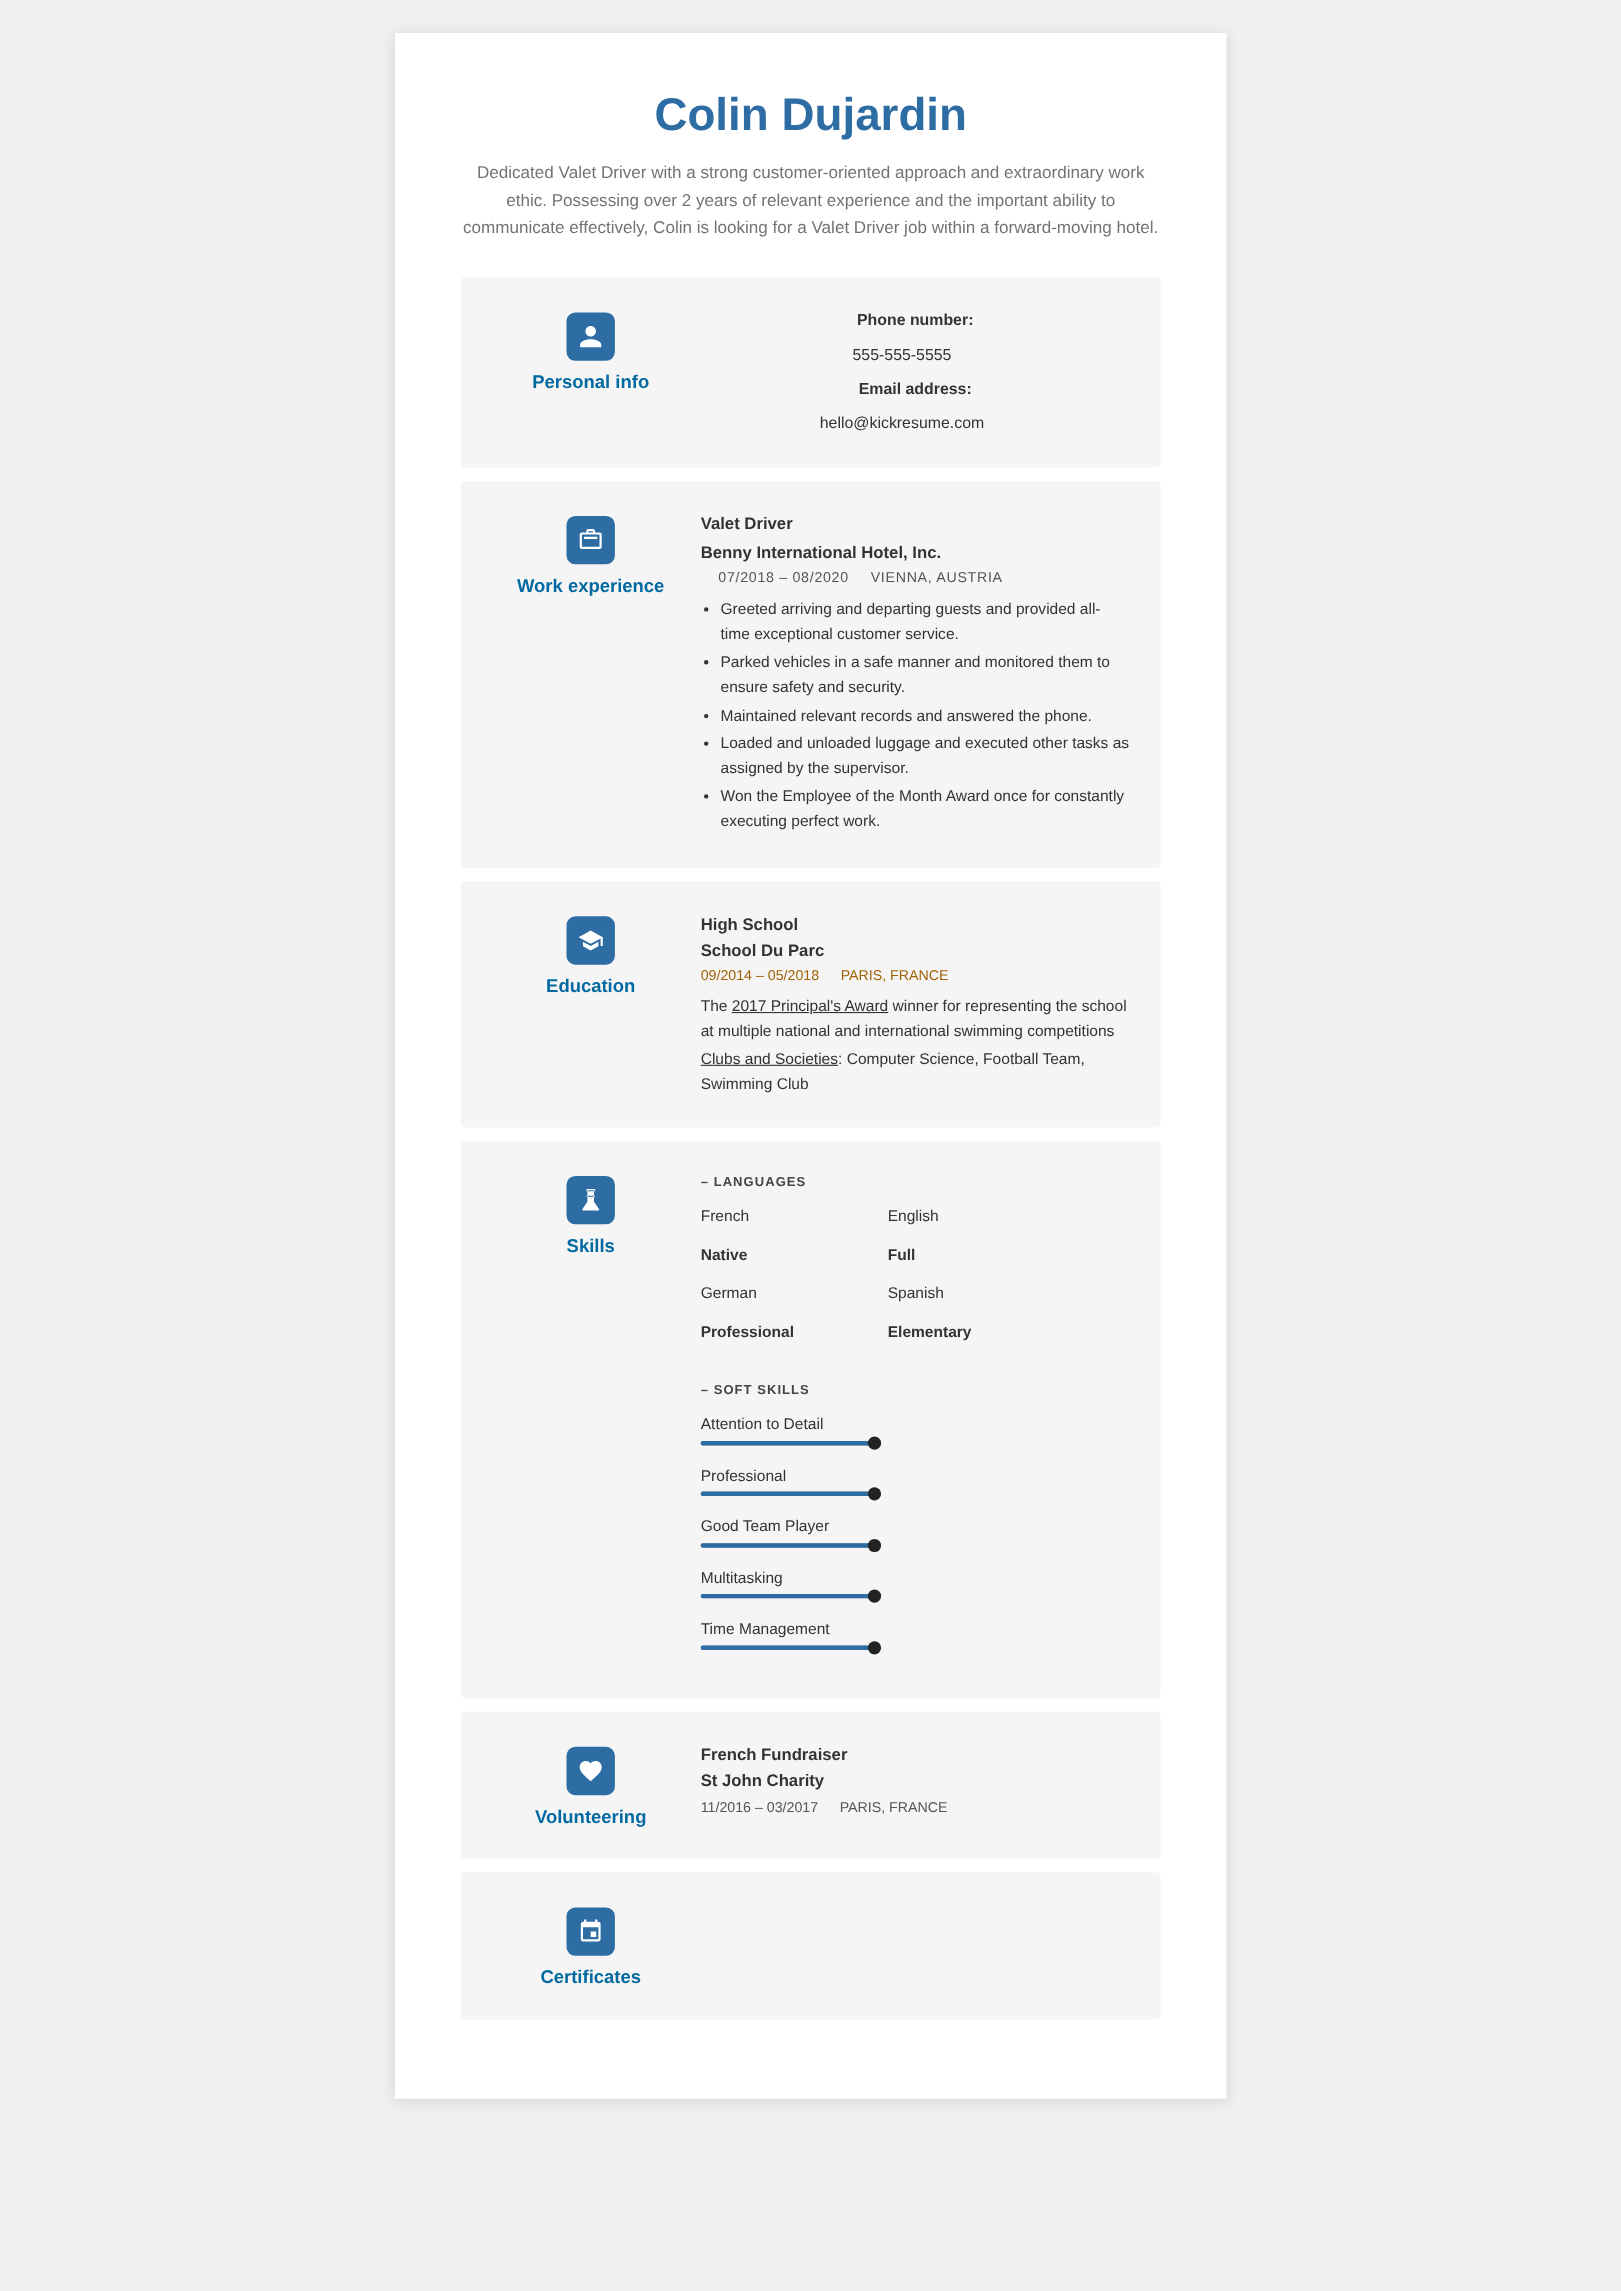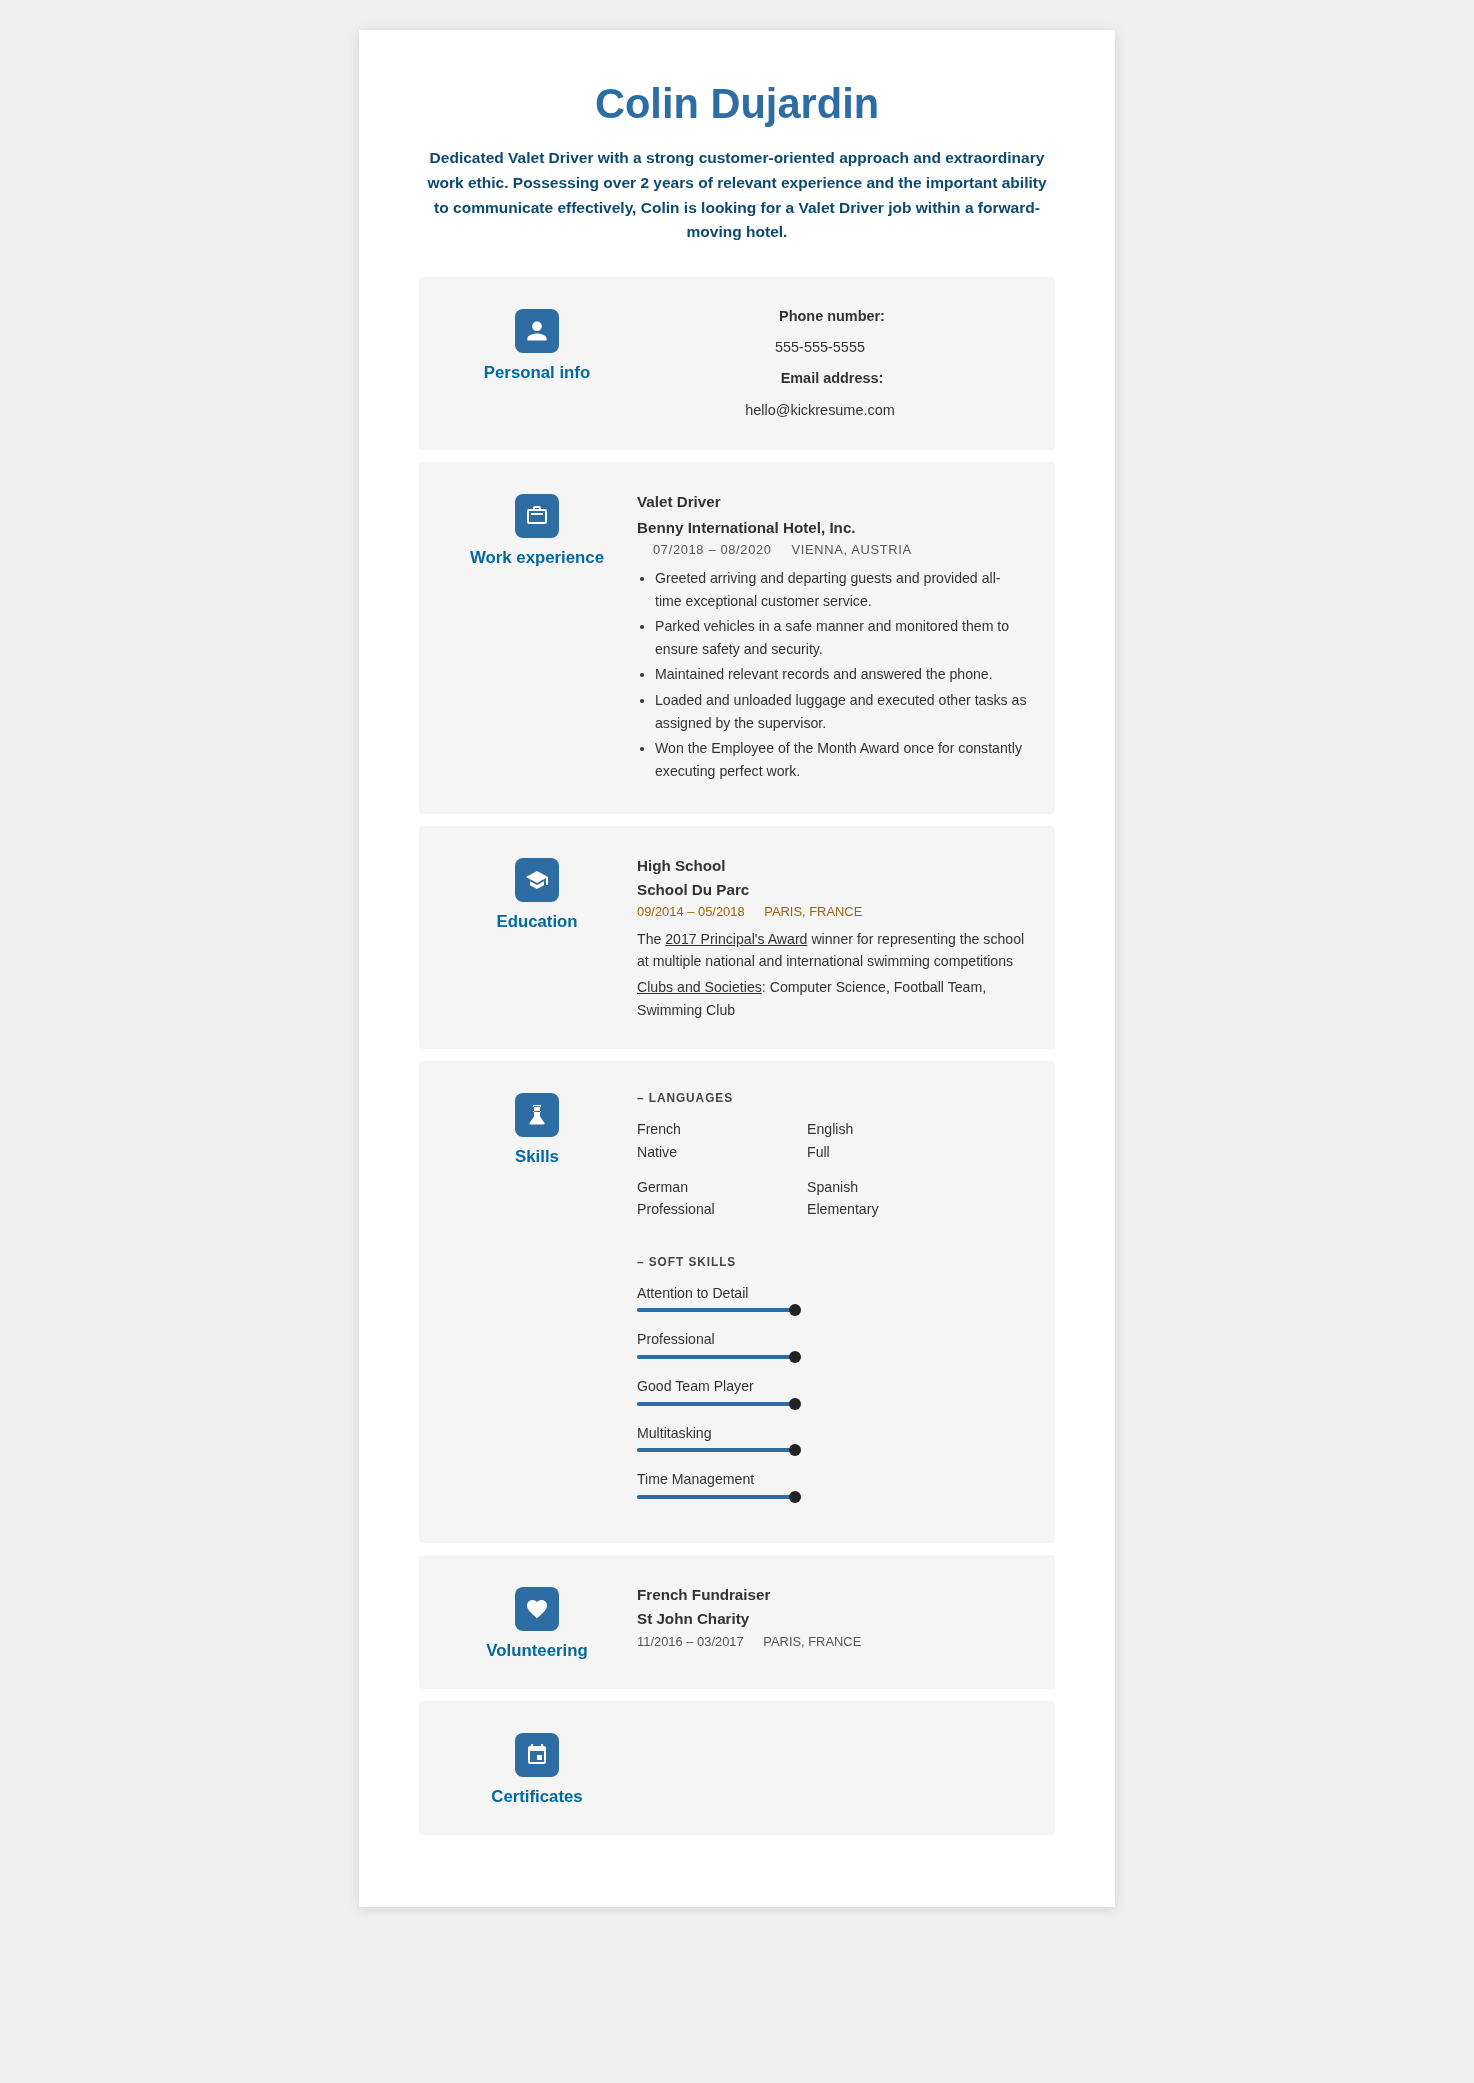--- a/index.html
+++ b/index.html
@@ -23,24 +23,23 @@
     }
     .header h1 {
       font-size: 2.6em;
       color: #2e6da4;
       font-weight: bold;
       margin-bottom: 18px;
     }
     .summary {
       text-align: center;
       font-size: 0.97em;
-      color: #0c4a6e;
+      color: #737373;
       line-height: 1.6;
       margin-bottom: 32px;
-      font-weight: bold;
     }
     .section {
       display: flex;
       align-items: flex-start;
       background: #f5f5f5;
       border-radius: 4px;
       margin-bottom: 12px;
       padding: 28px 28px 28px 28px;
     }
     .section-left {
@@ -130,21 +129,21 @@
       display: flex;
       flex-wrap: wrap;
       gap: 0;
     }
     .lang-item {
       min-width: 130px;
       margin-right: 40px;
       margin-bottom: 12px;
     }
     .lang-name { font-size: 0.93em; color: #333; }
-    .lang-level { font-weight: normal; font-size: 0.93em; }
+    .lang-level { font-weight: bold; font-size: 0.93em; margin-top: 13px; }
 
     
     .soft-skills-section { margin-top: 8px; }
     .skill-header {
       font-size: 0.78em;
       font-weight: bold;
       letter-spacing: 0.08em;
       color: #444;
       margin-bottom: 10px;
     }

